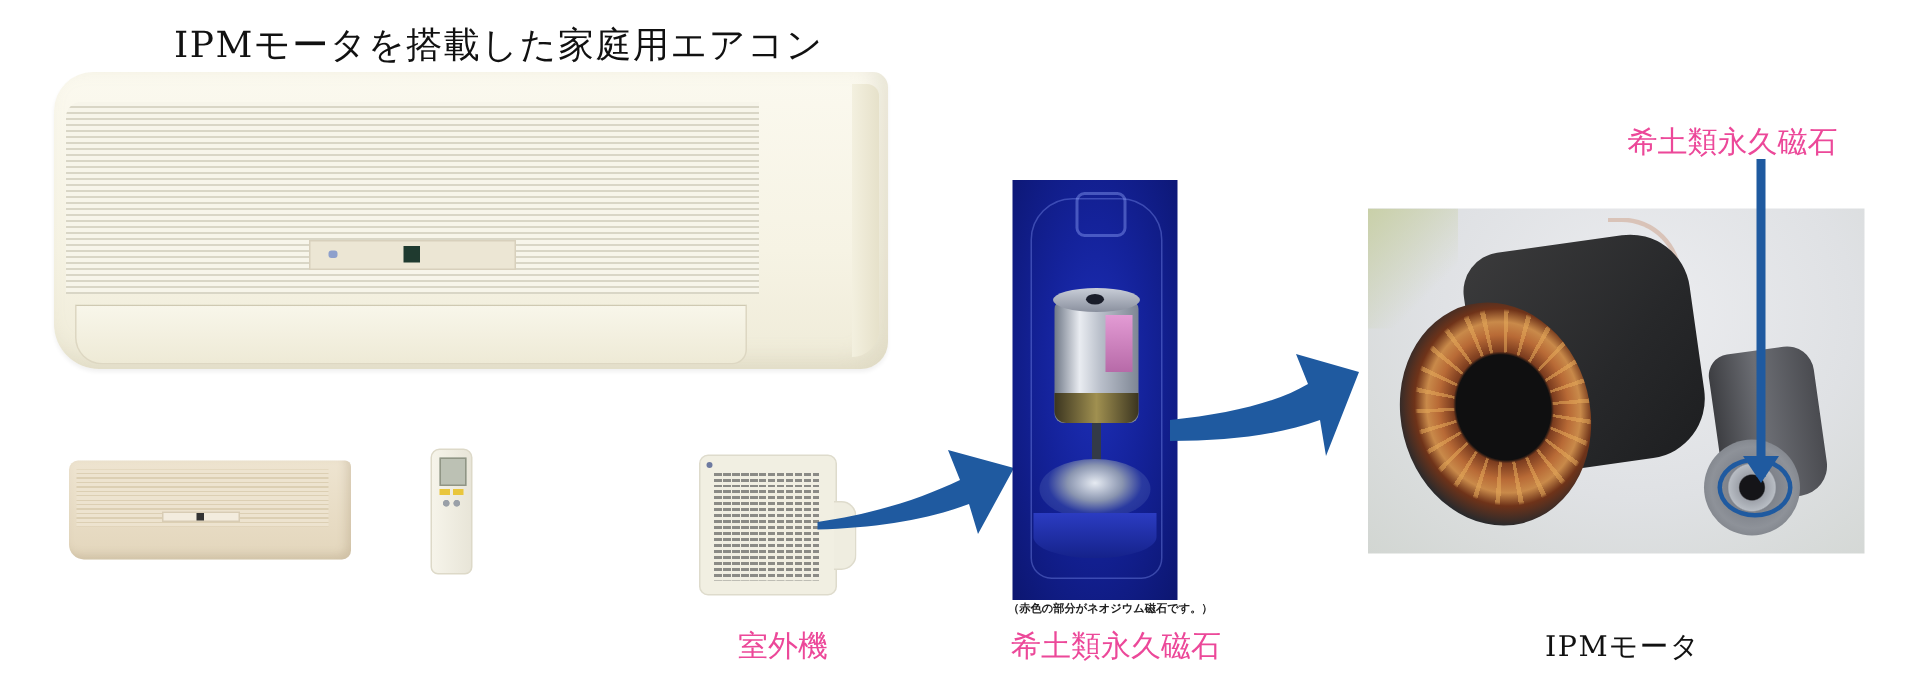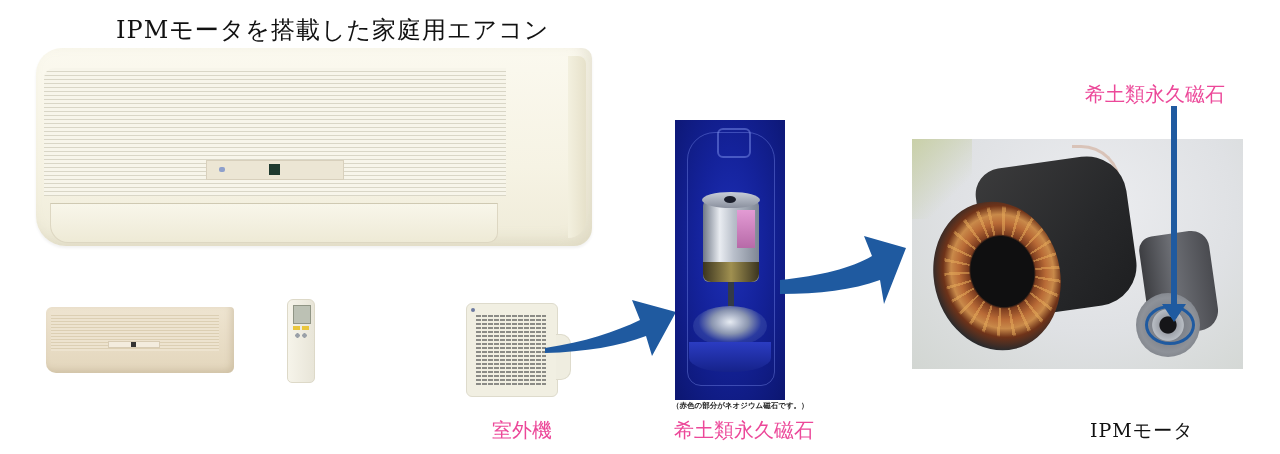--- a/index.html
+++ b/index.html
@@ -204,13 +204,13 @@
   <div class="rotor-face"></div>
   <div class="rotor-ring"></div>
 </div>
 
 <div class="abs caption-sans" style="left:1085px; top:81px; font-size:20px;">希土類永久磁石</div>
 <div class="magnet-arrow-line"></div>
 <div class="magnet-arrow-head"></div>
 
 <div class="abs caption-sans" style="left:492px; top:417px;">室外機</div>
 <div class="abs caption-sans" style="left:674px; top:417px;">希土類永久磁石</div>
-<div class="abs caption-serif" style="left:1090px; top:418px;">IPMモータ</div>
+<div class="abs caption-serif" style="left:1030px; top:418px;">IPMモータ</div>
 
 </body></html>

